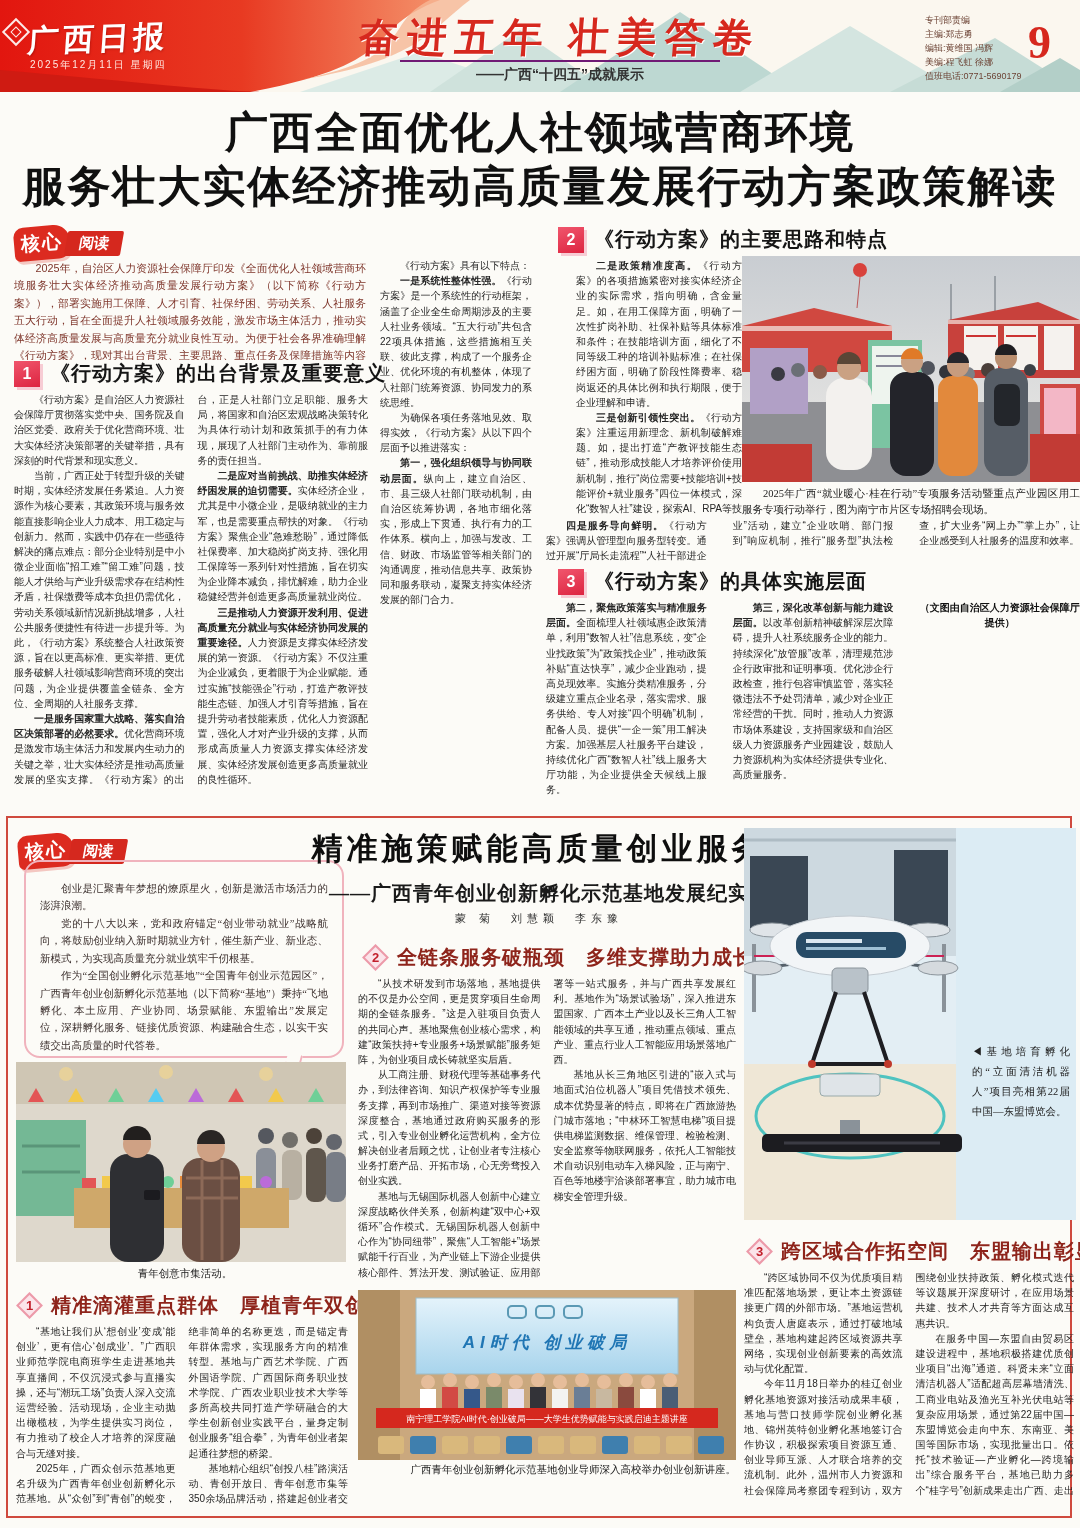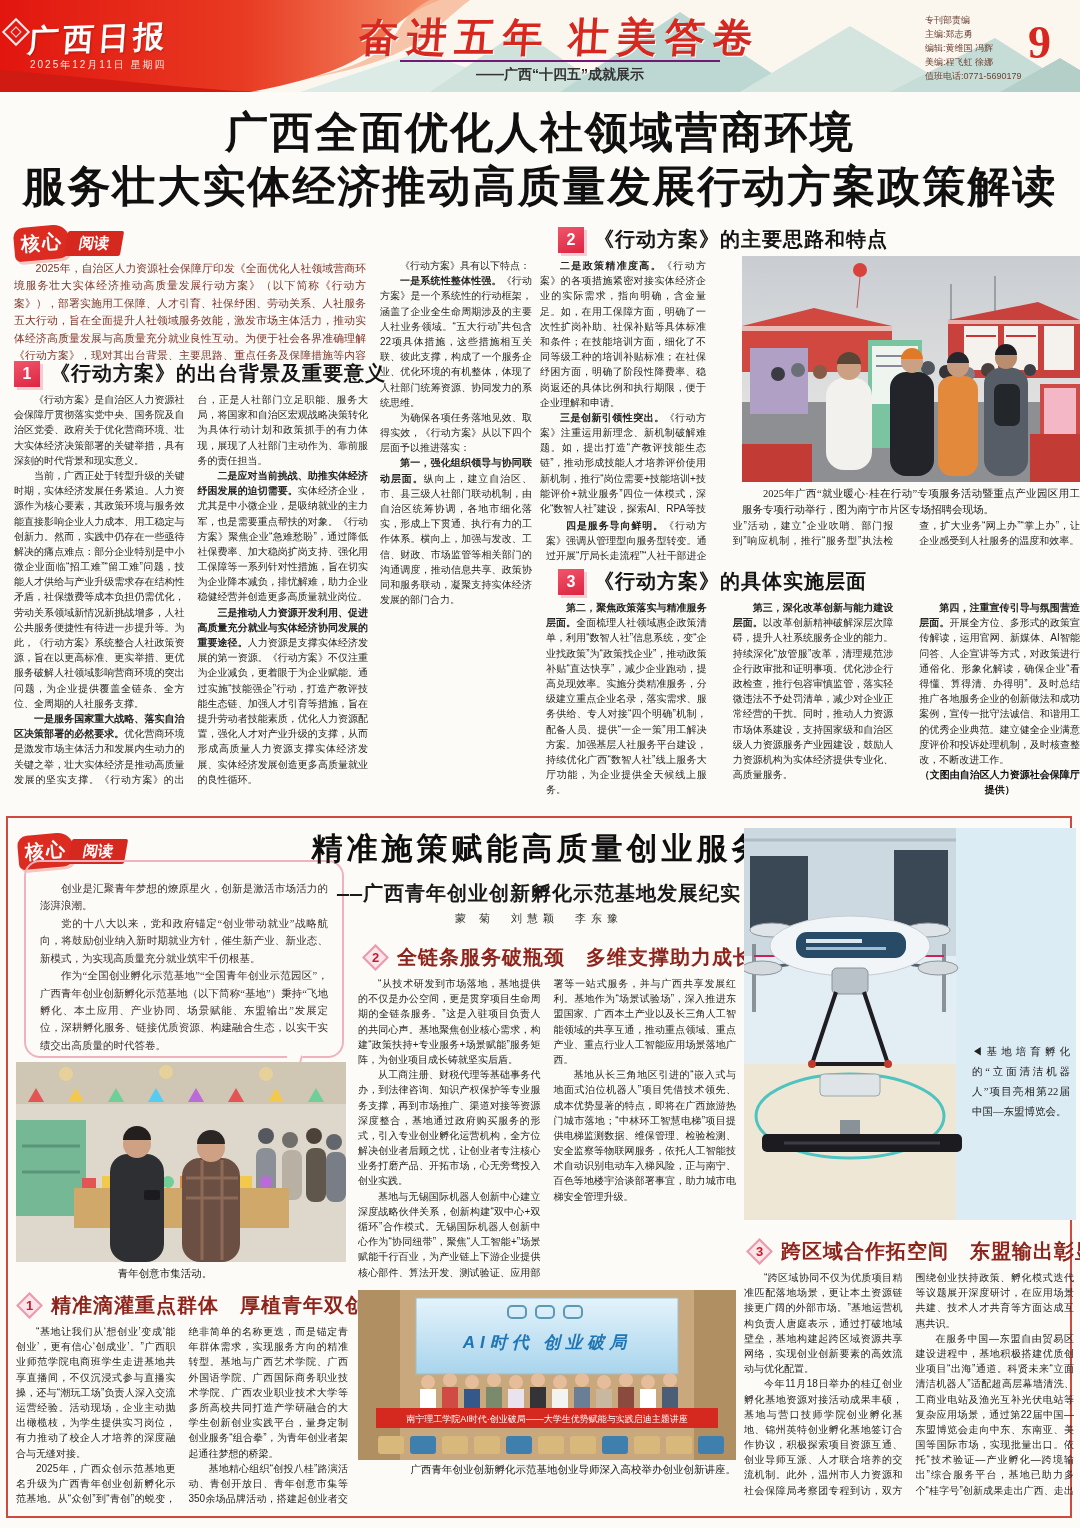--- a/index.html
+++ b/index.html
@@ -41,21 +41,21 @@
 .cap{font-family:"Liberation Serif",serif;font-size:10.5px;color:#222;line-height:1.5;text-align:justify}
 .cap p{text-indent:2em}
 .credit{font-weight:bold;text-indent:0 !important;text-align:center;color:#111}
 
 #frame2{left:6px;top:816px;width:1066px;height:702px;border:2px solid #cf4a3e;background:#fcfbf7}
 .bubble{border:2px solid #f0b3bd;border-radius:16px;padding:18px 14px;font-family:"Liberation Serif",serif;font-size:10.5px;line-height:1.66;color:#3b2f2d;text-align:justify;overflow:hidden}
 .bubble p{text-indent:2em}
 .bubble-tail{width:16px;height:16px;border-right:2px solid #f0b3bd;border-bottom:2px solid #f0b3bd;background:#fcfbf7;transform:rotate(35deg) skewX(20deg)}
 .a2-title{text-align:center}
 .a2-t1{font-size:31px;font-weight:900;color:#0e0e0e;letter-spacing:4px}
-.a2-t2{font-family:Liberation Mono, monospace;font-size:20px;font-weight:900;color:#1a1a1a;margin-top:10px;letter-spacing:1px}
+.a2-t2{font-family:Liberation Serif, serif;font-size:20px;font-weight:900;color:#1a1a1a;margin-top:10px;letter-spacing:1px}
 .a2-by{font-size:11px;color:#333;margin-top:4px;letter-spacing:5px}
 .photo{display:block}
 </style>
 </head>
 <body>
 
 <div id="page">
 
   <div class="abs" id="hdr">
     <svg width="1080" height="92">
@@ -118,21 +118,21 @@
         <p><b>三是推动人力资源开发利用、促进高质量充分就业与实体经济协同发展的重要途径。</b>人力资源是支撑实体经济发展的第一资源。《行动方案》不仅注重为企业减负，更着眼于为企业赋能。通过实施“技能强企”行动，打造产教评技能生态链、加强人才引育等措施，旨在提升劳动者技能素质，优化人力资源配置，强化人才对产业升级的支撑，从而形成高质量人力资源支撑实体经济发展、实体经济发展创造更多高质量就业的良性循环。</p>
       </div>
   </div>
 
   <div class="abs news clip boldlead" style="left:380px;top:258px;width:152px;height:542px">
     <p>《行动方案》具有以下特点：</p>
     <p><b>一是系统性整体性强。</b>《行动方案》是一个系统性的行动框架，涵盖了企业全生命周期涉及的主要人社业务领域。“五大行动”共包含22项具体措施，这些措施相互关联、彼此支撑，构成了一个服务企业、优化环境的有机整体，体现了人社部门统筹资源、协同发力的系统思维。</p>
     <p>为确保各项任务落地见效、取得实效，《行动方案》从以下四个层面予以推进落实：</p>
     <p><b>第一，强化组织领导与协同联动层面。</b>纵向上，建立自治区、市、县三级人社部门联动机制，由自治区统筹协调，各地市细化落实，形成上下贯通、执行有力的工作体系。横向上，加强与发改、工信、财政、市场监管等相关部门的沟通调度，推动信息共享、政策协同和服务联动，凝聚支持实体经济发展的部门合力。</p>
   </div>
-  <div class="abs news clip boldlead" style="left:540px;top:258px;width:166px;height:256px">
+  <div class="abs news clip boldlead" style="left:576px;top:258px;width:166px;height:256px">
     <p><b>二是政策精准度高。</b>《行动方案》的各项措施紧密对接实体经济企业的实际需求，指向明确，含金量足。如，在用工保障方面，明确了一次性扩岗补助、社保补贴等具体标准和条件；在技能培训方面，细化了不同等级工种的培训补贴标准；在社保纾困方面，明确了阶段性降费率、稳岗返还的具体比例和执行期限，便于企业理解和申请。</p>
     <p><b>三是创新引领性突出。</b>《行动方案》注重运用新理念、新机制破解难题。如，提出打造“产教评技能生态链”，推动形成技能人才培养评价使用新机制，推行“岗位需要+技能培训+技能评价+就业服务”四位一体模式，深化“数智人社”建设，探索AI、RPA等技术在社保经办中的应用，体现了人社部门顺应发展、提升效能的努力。</p>
   </div>
 
   <div class="abs sec-head" style="left:558px;top:226px">
     <span class="snum">2</span>
     <span class="stitle">《行动方案》的主要思路和特点</span>
   </div>
 
   <div class="abs" style="left:742px;top:256px">
@@ -204,21 +204,20 @@
   </div>
 
   <div class="abs sec-head" style="left:558px;top:568px">
     <span class="snum">3</span>
     <span class="stitle">《行动方案》的具体实施层面</span>
   </div>
   <div class="abs news" style="left:546px;top:600px;width:534px;height:200px">
     <div class="cols3 boldlead">
       <p><b>第二，聚焦政策落实与精准服务层面。</b>全面梳理人社领域惠企政策清单，利用“数智人社”信息系统，变“企业找政策”为“政策找企业”，推动政策补贴“直达快享”，减少企业跑动，提高兑现效率。实施分类精准服务，分级建立重点企业名录，落实需求、服务供给、专人对接“四个明确”机制，配备人员、提供“一企一策”用工解决方案。加强基层人社服务平台建设，持续优化广西“数智人社”线上服务大厅功能，为企业提供全天候线上服务。</p>
       <p><b>第三，深化改革创新与能力建设层面。</b>以改革创新精神破解深层次障碍，提升人社系统服务企业的能力。持续深化“放管服”改革，清理规范涉企行政审批和证明事项。优化涉企行政检查，推行包容审慎监管，落实轻微违法不予处罚清单，减少对企业正常经营的干扰。同时，推动人力资源市场体系建设，支持国家级和自治区级人力资源服务产业园建设，鼓励人力资源机构为实体经济提供专业化、高质量服务。</p>
-      <p><b>第四，注重宣传引导与氛围营造层面。</b>开展全方位、多形式的政策宣传解读，运用官网、新媒体、AI智能问答、人企宣讲等方式，对政策进行通俗化、形象化解读，确保企业“看得懂、算得清、办得明”。及时总结推广各地服务企业的创新做法和成功案例，宣传一批守法诚信、和谐用工的优秀企业典范。建立健全企业满意度评价和投诉处理机制，及时核查整改，不断改进工作。</p>
       <p class="credit">（文图由自治区人力资源社会保障厅提供）</p>
     </div>
   </div>
 
   <div class="abs" id="frame2"></div>
 
   <div class="abs core-badge" style="left:18px;top:834px">
     <span class="cb1">核心</span>
     <span class="cb2">阅读</span>
   </div>
@@ -279,21 +278,21 @@
       <rect x="166" y="96" width="58" height="104" rx="18" fill="#6b4f43"></rect>
       <line x1="170" y1="116" x2="222" y2="116" stroke="#8d6a58" stroke-width="3"></line>
         <line x1="170" y1="136" x2="222" y2="136" stroke="#8d6a58" stroke-width="3"></line>
         <line x1="186" y1="98" x2="186" y2="198" stroke="#8d6a58" stroke-width="3"></line>
         <line x1="206" y1="98" x2="206" y2="198" stroke="#8d6a58" stroke-width="3"></line>
       <circle cx="195" cy="86" r="14" fill="#cfa184"></circle>
         <path d="M181,82 a14,14 0 0,1 28,0 z" fill="#2a2624"></path>
       <rect x="128" y="128" width="16" height="10" rx="2" fill="#1b1b1f"></rect>
     </svg>
   </div>
-  <div class="abs cap" style="left:0;top:1266px;width:330px;text-align:center">
+  <div class="abs cap" style="left:20px;top:1266px;width:330px;text-align:center">
     <span>青年创意市集活动。</span>
   </div>
 
   <div class="abs b-head" style="left:16px;top:1292px">
     <span class="bnum">
         <span>1</span>
       </span>
     <span class="btitle">精准滴灌重点群体　厚植青年双创沃土</span>
   </div>
   <div class="abs news" style="left:16px;top:1324px;width:332px;height:188px">

